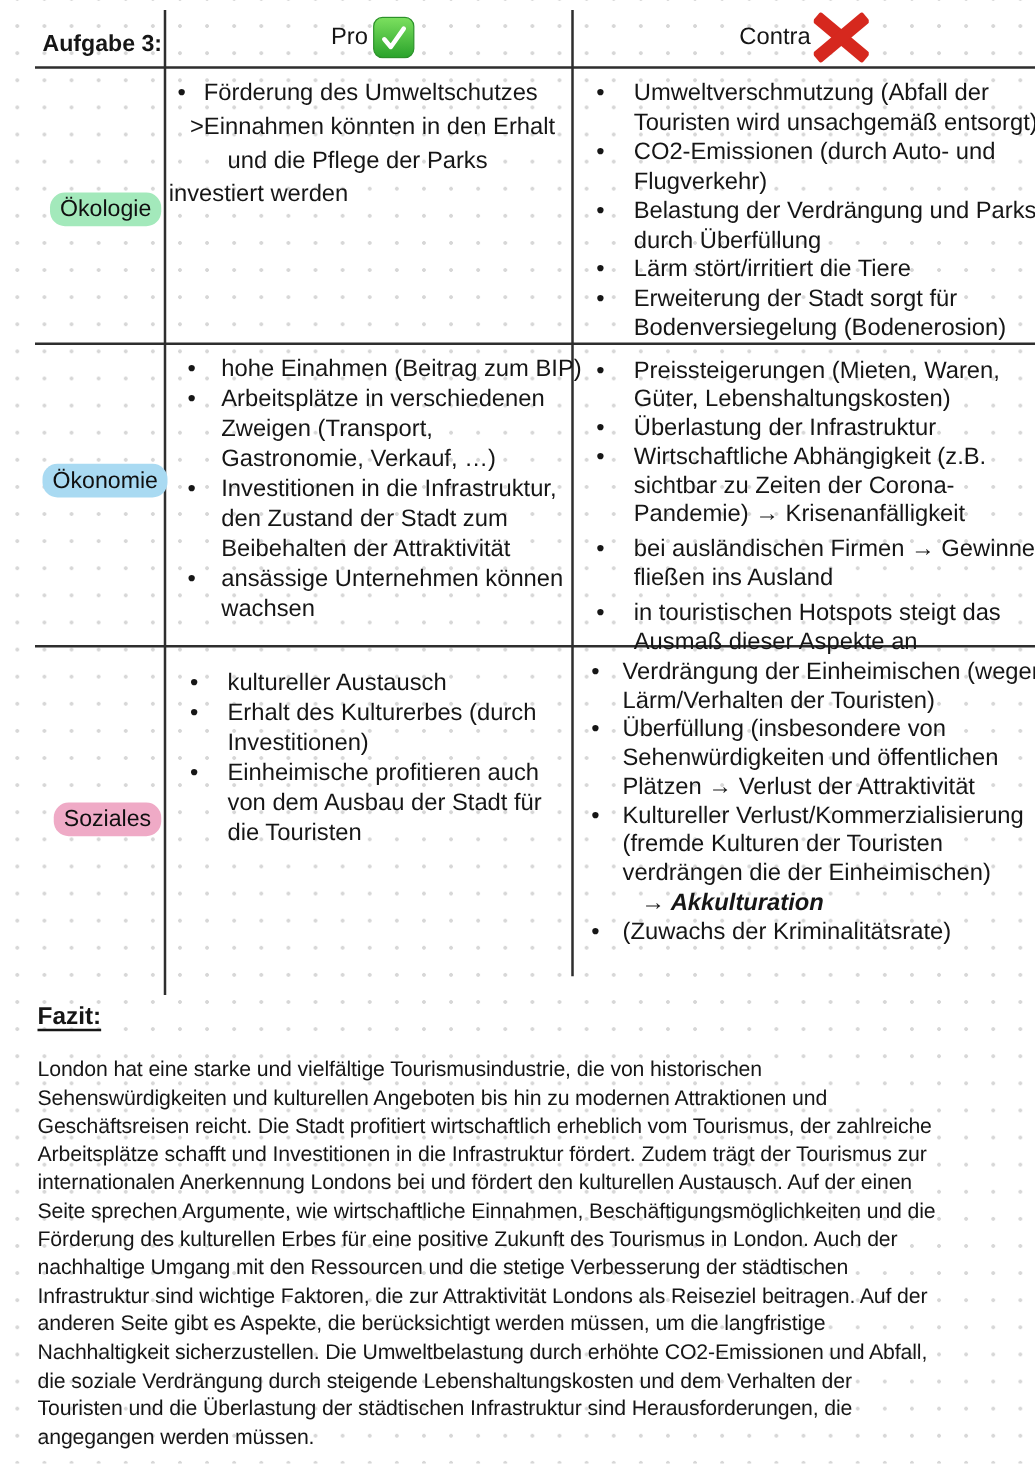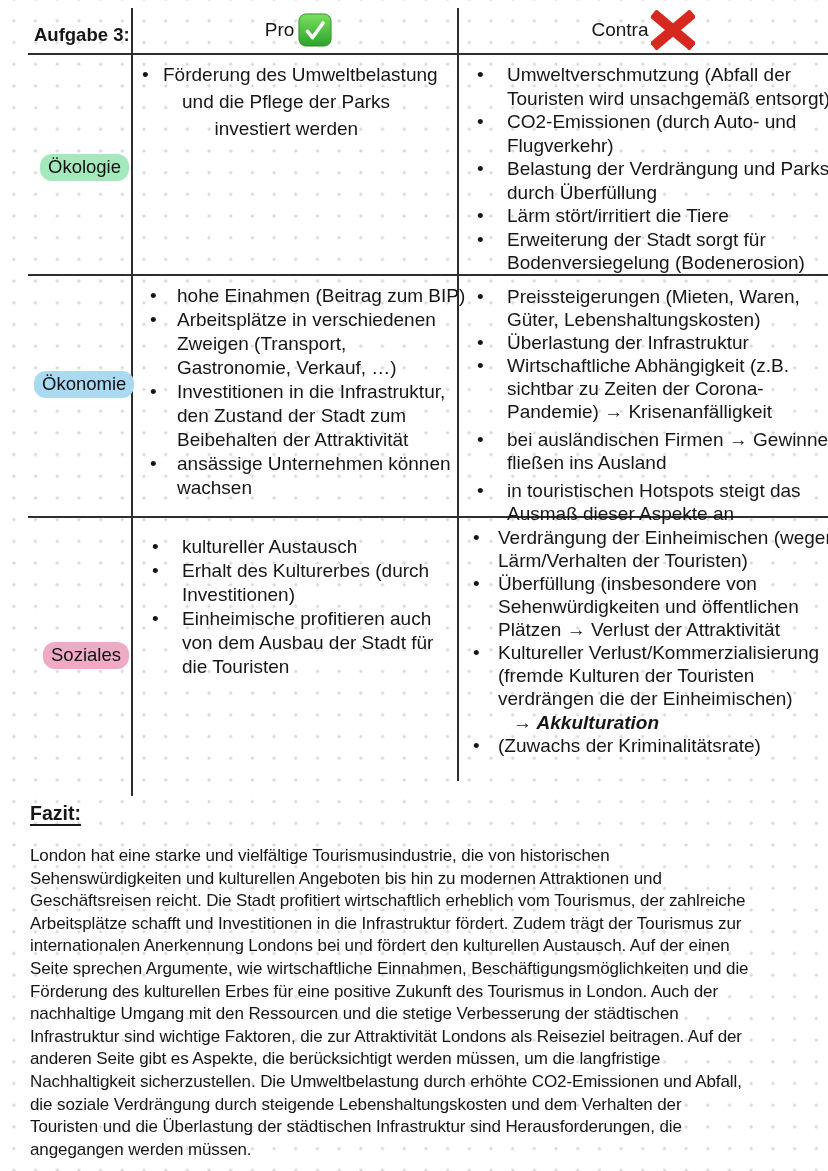--- a/index.html
+++ b/index.html
@@ -39,21 +39,21 @@
   #r3-pro{left:132px;top:535px;line-height:24px;}
   #r3-contra{left:461px;top:526px;line-height:23px;}
   #r1-pro .bullet{width:21px;margin-left:10px;}
   #r2-pro .bullet{width:27px;margin-left:18px;}
   #r3-pro .bullet{width:30px;margin-left:20px;}
   #r1-contra .bullet,#r2-contra .bullet{width:30px;margin-left:12px;}
   #r3-contra .bullet{width:25px;margin-left:12px;}
   
   #r1-pro .ind-a{padding-left:20px;}
   #r1-pro .ind-b{padding-left:50px;}
-  #r1-pro .flush{padding-left:3px;justify-content:center;}
+  #r1-pro .flush{padding-left:3px;}
   
   .emph{padding-left:52px;font-weight:700;font-style:italic;margin-top:1px;}
   .gap-top{margin-top:5px;}
   
   #fazit-heading{position:absolute;left:30px;top:802px;font-size:19.5px;font-weight:700;
     text-decoration:underline;text-decoration-thickness:2px;text-underline-offset:3.5px;}
   #fazit-text{position:absolute;left:30px;top:845px;width:798px;font-size:17px;line-height:22.6px;white-space:pre-line;letter-spacing:-0.1px;}
 </style>
 </head>
 <body>
@@ -93,23 +93,27 @@
   </div>
 
   <div class="pill" id="pill-1" style="background: rgb(163, 233, 187);">Ökologie</div>
   <div class="pill" id="pill-2" style="background: rgb(169, 218, 242);">Ökonomie</div>
   <div class="pill" id="pill-3" style="background: rgb(239, 170, 198);">Soziales</div>
 
   <div class="cell" id="r1-pro">
 
       <div class="item">
         <span class="bullet">•</span>
-        <span class="txt">Förderung des Umweltbelastung</span>
-      </div>
-
+        <span class="txt">Förderung des Umweltschutzes</span>
+      </div>
+
+      <div class="item ind-a no-bullet">
+
+        <span class="txt">&gt;Einnahmen könnten in den Erhalt</span>
+      </div>
 
       <div class="item ind-b no-bullet">
 
         <span class="txt">und die Pflege der Parks</span>
       </div>
 
       <div class="item flush no-bullet">
 
         <span class="txt">investiert werden</span>
       </div>

